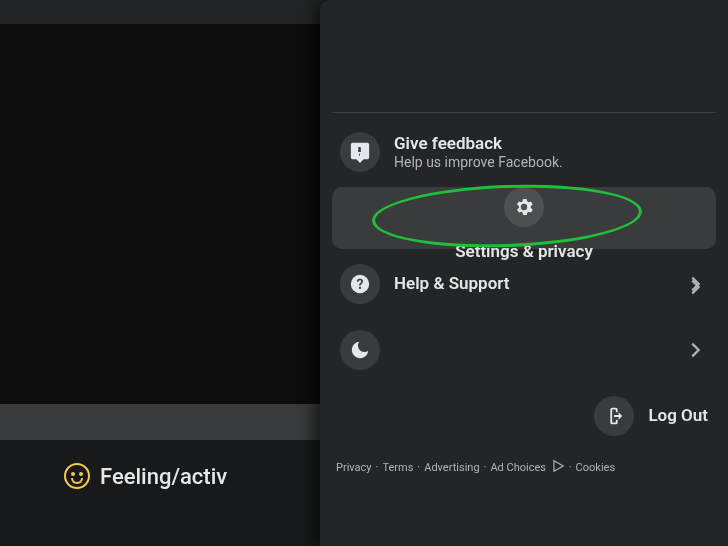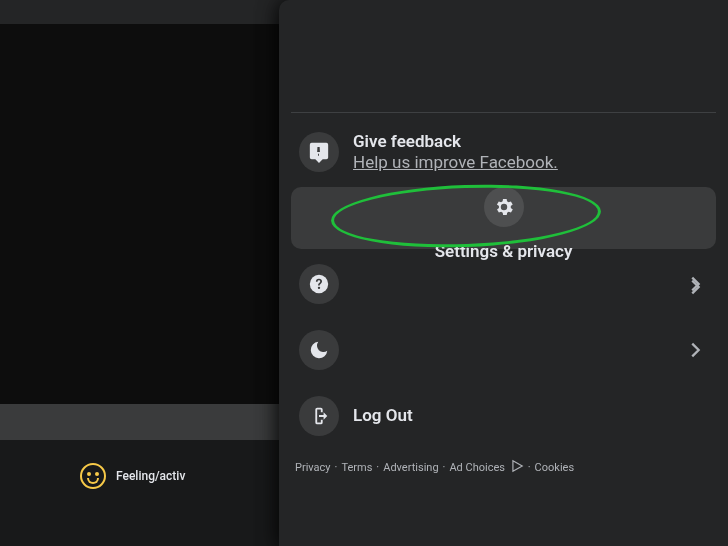--- a/index.html
+++ b/index.html
@@ -35,23 +35,23 @@
     background: #18191a;
   }
   .feeling-row {
     position: absolute;
     left: 0; bottom: 50px;
     width: 285px;
     height: 40px;
     display: flex;
     align-items: center;
     gap: 10px;
-    padding-left: 80px;
+    padding-left: 64px;
     color: #e4e6eb;
-    font-size: 12px;
+    font-size: 22px;
     font-weight: 500;
   }
   .feeling-icon {
     width: 26px; height: 26px;
     border: 2px solid #f7c948;
     border-radius: 50%;
     position: relative;
     flex-shrink: 0;
   }
   .feeling-icon::before, .feeling-icon::after {
@@ -72,21 +72,21 @@
     border-left: 2px solid #f7c948;
     border-right: 2px solid #f7c948;
     border-bottom-left-radius: 12px;
     border-bottom-right-radius: 12px;
   }
 
   
   .menu-panel {
     position: absolute;
     top: 0; right: 0;
-    width: 449px;
+    width: 408px;
     height: 546px;
     background: #242526;
     border-radius: 10px 0 0 0;
     box-shadow: -2px 0 20px rgba(0,0,0,0.6), 0 4px 20px rgba(0,0,0,0.5);
     padding: 10px 12px 16px 12px;
     overflow: hidden;
   }
   .header-spacer {
     height: 102px;
   }
@@ -124,24 +124,23 @@
     justify-content: center;
   }
   .item-label {
     color: #e4e6eb;
     font-size: 17px;
     font-weight: 600;
     line-height: 1.25;
   }
   .item-sub {
     color: #b0b3b8;
-    font-size: 17px;
+    font-size: 14px;
     font-weight: 400;
     line-height: 1.2;
-    text-decoration: underline;
   }
   .chevron {
     margin-left: auto;
     width: 26px; height: 26px;
     display: flex; align-items: center; justify-content: center;
   }
   .chevron svg { width: 22px; height: 22px; stroke: #b0b3b8; fill: none; stroke-width: 2.5; }
 
   .green-ellipse {
     position: absolute;
@@ -217,41 +216,44 @@
     <div class="green-ellipse"></div>
   </div>
 
   <div class="menu-item" style="margin-top:4px;">
     <span class="icon-circle">
       <svg viewBox="0 0 24 24">
           <circle cx="12" cy="12" r="10"></circle>
           <path fill="#3a3b3c" d="M12 17.5a1.3 1.3 0 1 1 1.3-1.3A1.3 1.3 0 0 1 12 17.5zm1.4-5.2c-.6.4-.6 1-.6 1.2h-1.8c0-1.1.3-1.9 1.3-2.6.7-.5 1-1 1-1.6 0-.8-.6-1.3-1.4-1.3a1.5 1.5 0 0 0-1.5 1.5H8.6A3.3 3.3 0 0 1 12 6.2c1.9 0 3.3 1.2 3.3 2.9 0 1.2-.7 2.1-1.9 3.2z"></path>
         </svg>
     </span>
+    <div class="item-text">
+      <span class="item-label">Help &amp; Support</span>
+    </div>
     <span class="chevron">
       <svg viewBox="0 0 24 24">
           <polyline points="9 5 16 12 9 19"></polyline>
         </svg>
     </span>
   </div>
 
   <div class="menu-item" style="margin-top:4px;">
     <span class="icon-circle">
       <svg viewBox="0 0 24 24">
           <path d="M21 12.8A9 9 0 1 1 11.2 3 7 7 0 0 0 21 12.8z"></path>
         </svg>
     </span>
     <span class="chevron">
       <svg viewBox="0 0 24 24">
           <polyline points="9 5 16 12 9 19"></polyline>
         </svg>
     </span>
   </div>
 
-  <div class="menu-item" style="margin-top:4px;">
+  <div class="menu-item" style="margin-top:4px;justify-content:flex-end;">
     <span class="icon-circle">
       <svg viewBox="0 0 24 24">
           <path d="M10 3h4a2 2 0 0 1 2 2v3h-2V5h-4v14h4v-3h2v3a2 2 0 0 1-2 2h-4a2 2 0 0 1-2-2V5a2 2 0 0 1 2-2z"></path>
           <path d="M17 8l4 4-4 4v-3h-5v-2h5V8z"></path>
         </svg>
     </span>
     <div class="item-text">
       <span class="item-label">Log Out</span>
     </div>
   </div>

